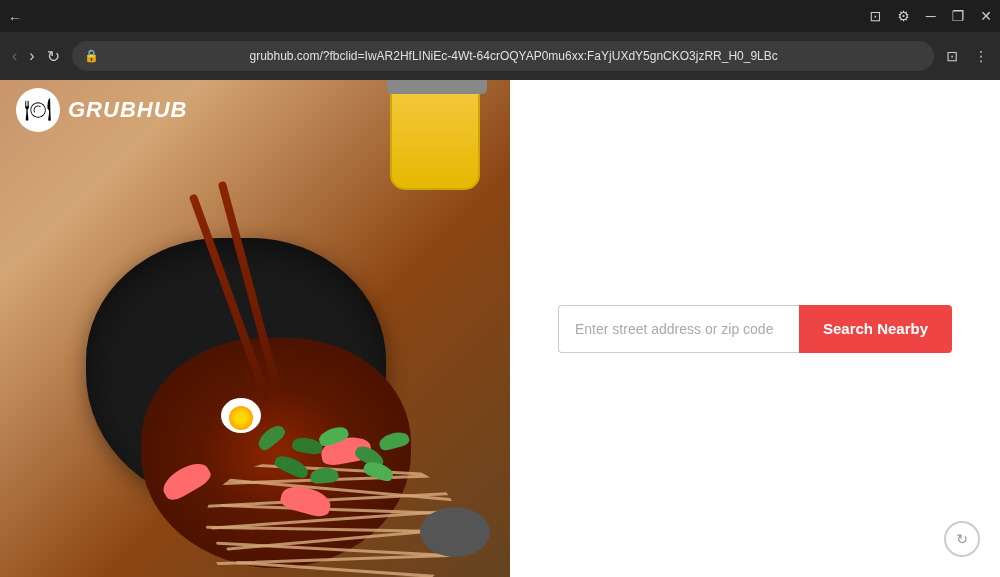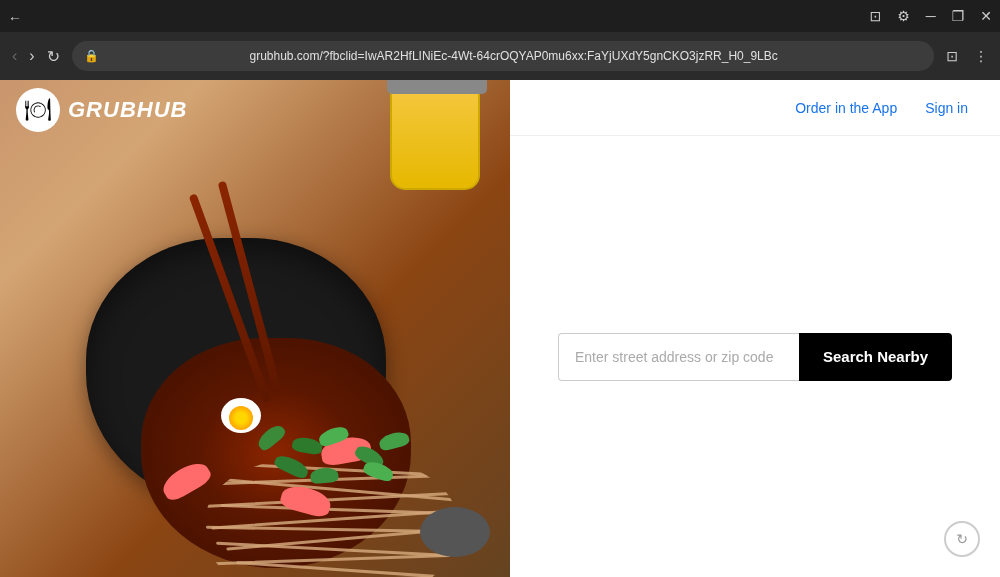--- a/index.html
+++ b/index.html
@@ -356,21 +356,21 @@
       font-size: 14px;
       color: #333;
       outline: none;
     }
     .address-input::placeholder {
       color: #aaa;
     }
     .search-btn {
       height: 48px;
       padding: 0 24px;
-      background: #000000;
+      background: #ef4444;
       color: #fff;
       font-size: 15px;
       font-weight: 600;
       border: none;
       border-radius: 0 4px 4px 0;
       cursor: pointer;
       white-space: nowrap;
     }
 
     
@@ -478,24 +478,20 @@
     </div>
   </div>
 
   <div class="logo-area">
     <div class="logo-icon">🍽</div>
     <span class="logo-text">GRUBHUB</span>
   </div>
 
   <div class="right-panel">
 
-    <div class="right-nav">
-      <a class="nav-link">Order in the App</a>
-      <a class="nav-link">Sign in</a>
-    </div>
 
     <div class="hero-section">
       <div class="search-row">
         <input type="text" class="address-input" placeholder="Enter street address or zip code" style="">
         <button class="search-btn">Search Nearby</button>
       </div>
     </div>
   </div>
 </div>
 

